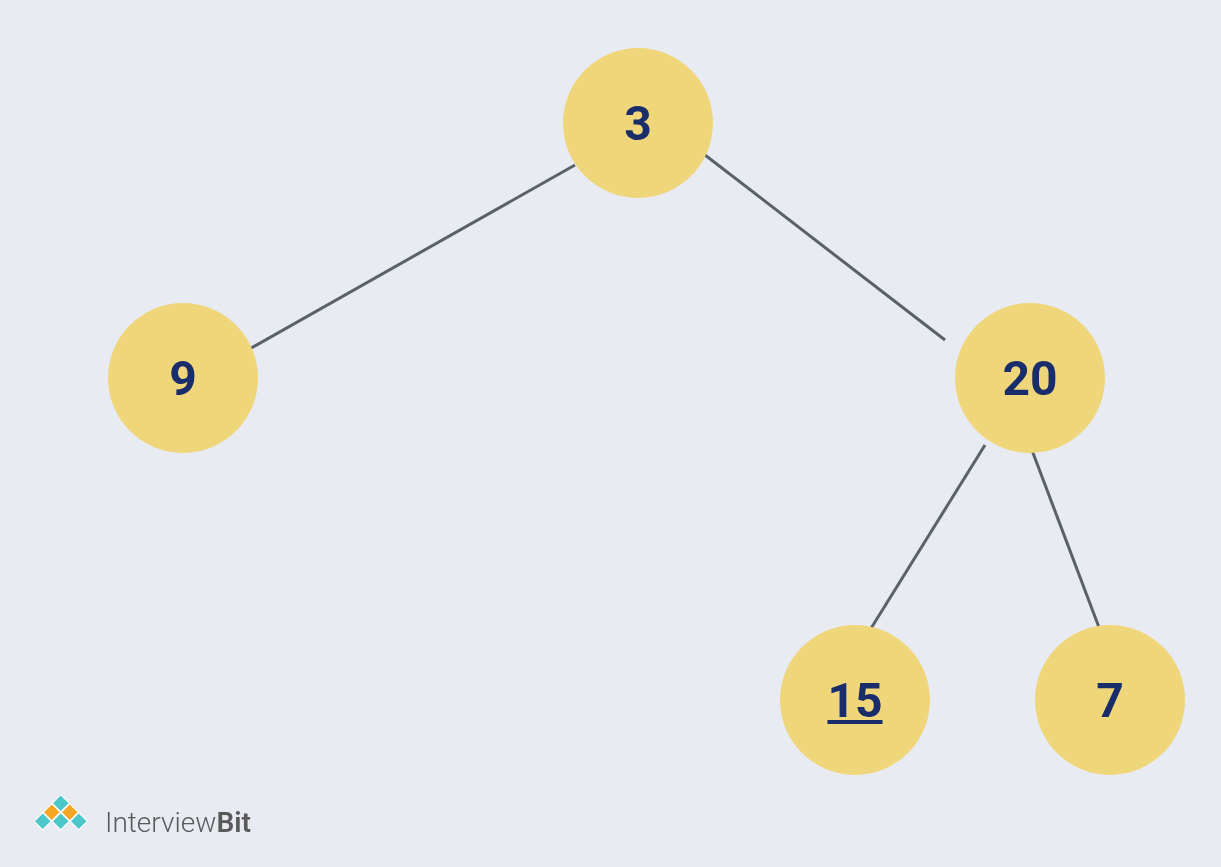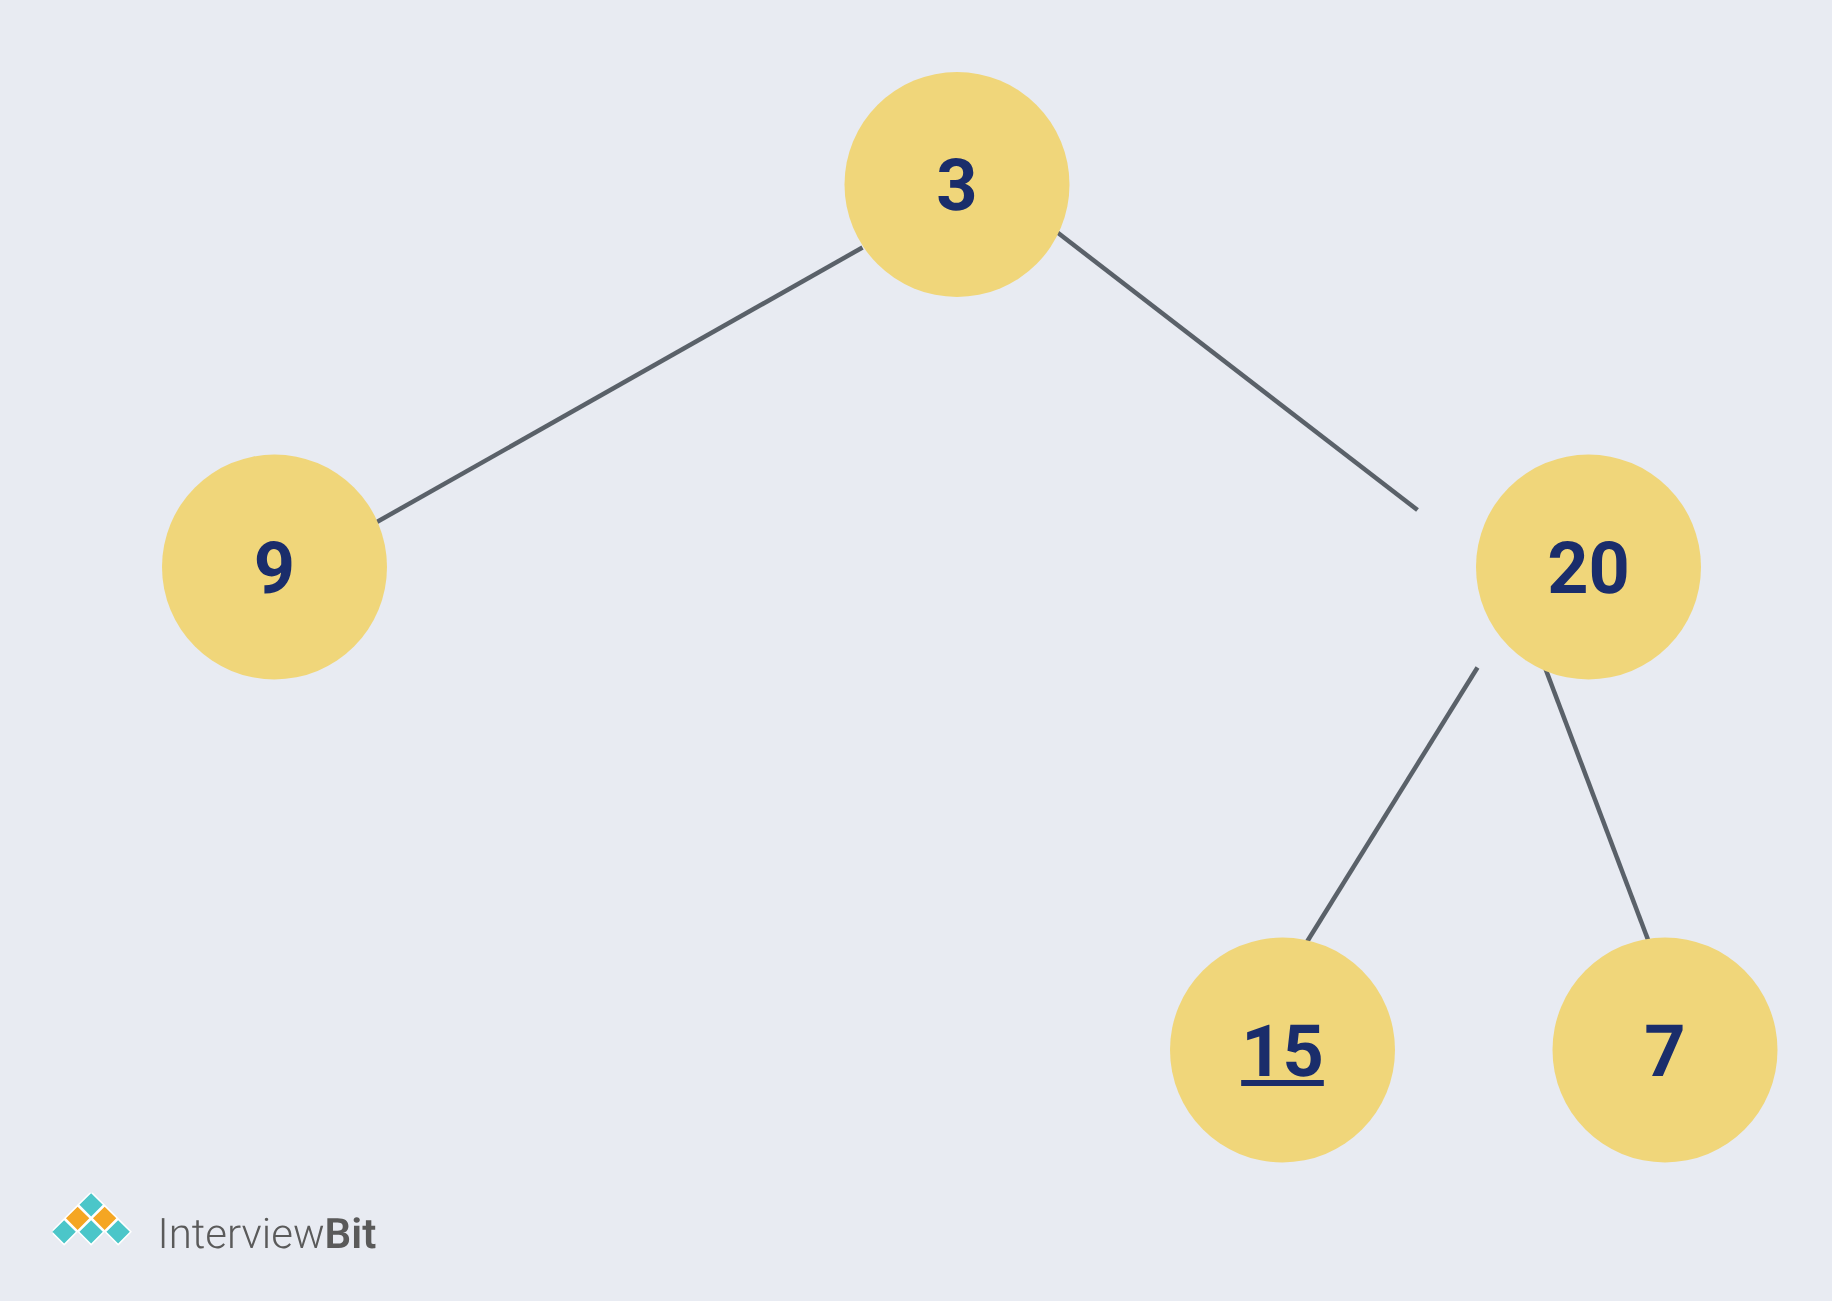--- a/index.html
+++ b/index.html
@@ -72,21 +72,21 @@
   <line class="edge" x1="985" y1="445" x2="870" y2="630"></line>
   <line class="edge" x1="1030" y1="445" x2="1100" y2="630"></line>
 </svg>
 
 <div class="node" style="left:563px;top:48px;">
   <span>3</span>
 </div>
 <div class="node" style="left:108px;top:303px;">
   <span>9</span>
 </div>
-<div class="node" style="left:984px;top:303px;">
+<div class="node" style="left:955px;top:303px;">
   <span>20</span>
 </div>
 <div class="node" style="left:780px;top:625px;text-decoration:underline;">
   <span>15</span>
 </div>
 <div class="node" style="left:1035px;top:625px;">
   <span>7</span>
 </div>
 
 <div class="logo-wrap">

